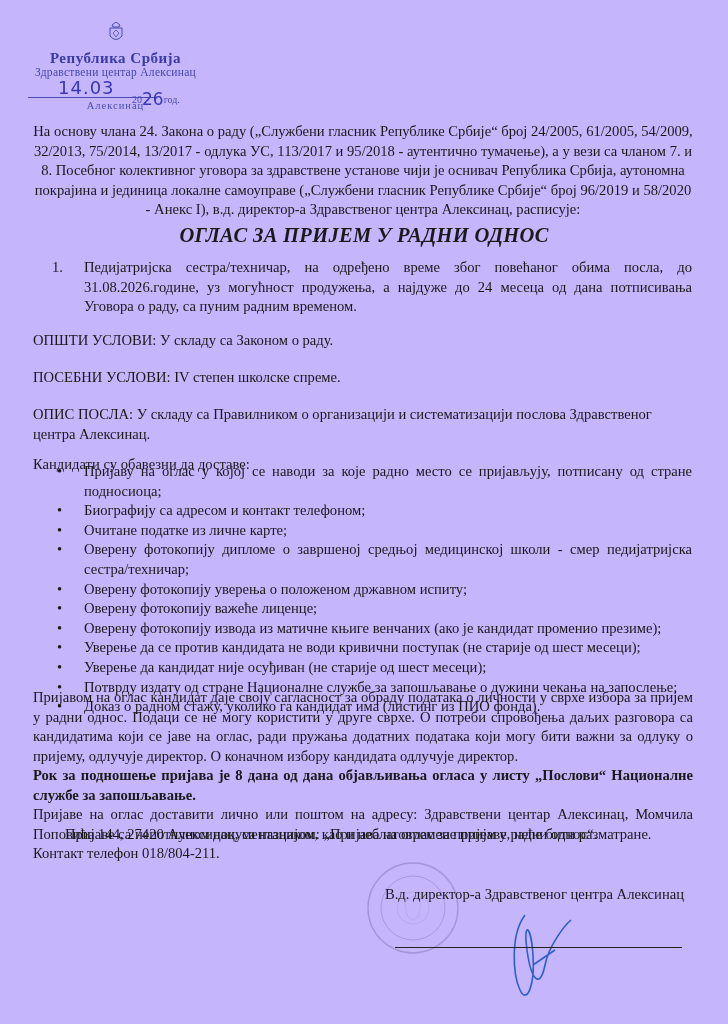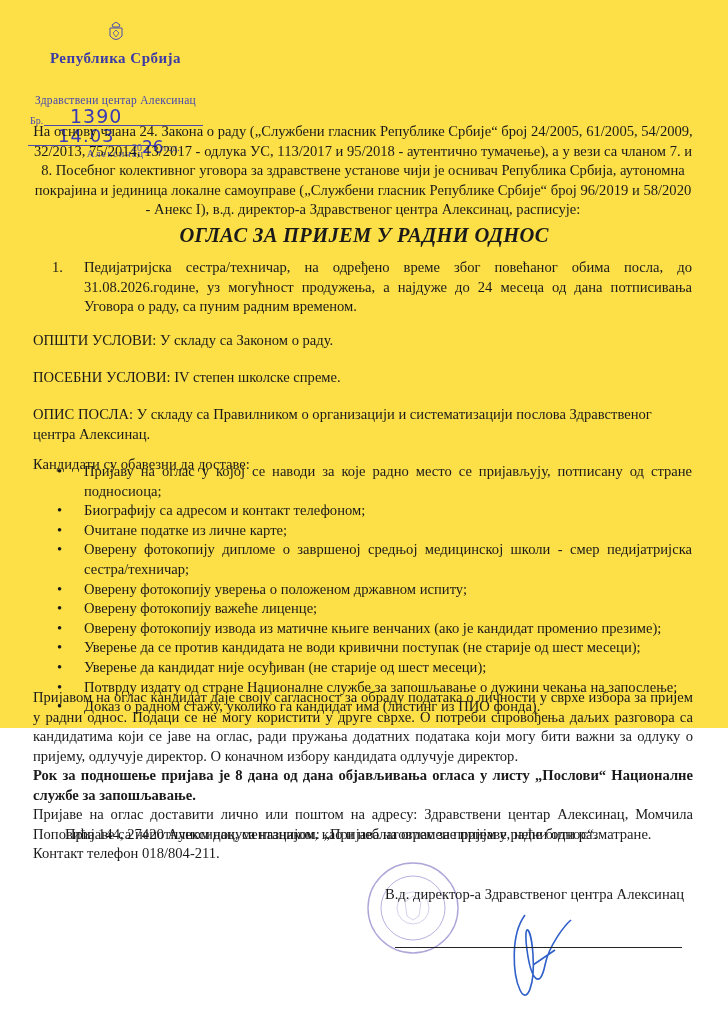--- a/index.html
+++ b/index.html
@@ -1,26 +1,26 @@
 <!DOCTYPE html>
 <html><head>
   <meta charset="utf-8">
   <style>
     html, body { margin: 0; padding: 0; background: #ffffff; }
     body {
       width: 728px; height: 1024px; position: relative; overflow: hidden;
       font-family: "Liberation Serif", serif; color: #1a1a1a;
     }
-    .page { position: absolute; left: 0; top: 0; width: 728px; height: 728px; background: #fde047; }
+    .page { position: absolute; left: 0; top: 0; width: 728px; height: 1024px; background: #c4b5fd; }
 
     
     .stamp { position: absolute; left: 28px; top: 22px; width: 175px; text-align: center; color: #3a3aa8; }
     .coat { width: 18px; height: 22px; margin: 0 auto; }
     .stamp .republic { font-size: 15px; font-weight: bold; letter-spacing: 0.5px; line-height: 16px; margin-top: 2px; color: #3b3aa6; }
-    .stamp .center { font-size: 11.5px; line-height: 13px; color: #4646b0; letter-spacing: 0.3px; margin-top: 28px; }
+    .stamp .center { font-size: 11.5px; line-height: 13px; color: #4646b0; letter-spacing: 0.3px; }
     .stamp .row { position: relative; height: 20px; text-align: left; font-size: 10px; }
     .stamp .br-label { position: absolute; left: 2px; top: 8px; color: #4a4ab0; }
     .stamp .line { position: absolute; left: 16px; right: 0; top: 18px; border-bottom: 1px solid #4a4ab0; }
     .stamp .handnum { position: absolute; left: 42px; top: -2px; font-family: "DejaVu Sans", sans-serif; font-size: 19px; color: #3838b8; letter-spacing: 1px; }
     .stamp .row2 .line { left: 0; right: 46px; }
     .stamp .handdate { position: absolute; left: 30px; top: -2px; font-family: "DejaVu Sans", sans-serif; font-size: 18px; color: #3838b8; letter-spacing: 1px; }
     .stamp .year { position: absolute; left: 104px; top: 8px; font-size: 10px; color: #4a4ab0; text-align: center; }
     .stamp .year b { font-family: "DejaVu Sans", sans-serif; font-size: 17px; font-weight: normal; color: #3838b8; position: relative; top: 2px; }
     .stamp .city { font-size: 10.5px; line-height: 11px; letter-spacing: 1px; color: #4a4ab0; margin-top: 1px; }
 
@@ -59,25 +59,20 @@
 <div class="page">
 
   <div class="stamp">
     <svg class="coat" viewBox="0 0 18 22">
       <path d="M5 3 L9 0 L13 3 L12 5 L6 5 Z" fill="none" stroke="#4a4ab0" stroke-width="1"></path>
       <path d="M3 6 H15 V14 Q9 21 3 14 Z" fill="none" stroke="#4a4ab0" stroke-width="1"></path>
       <path d="M9 8 L6 11 L9 15 L12 11 Z" fill="none" stroke="#4a4ab0" stroke-width="0.8"></path>
     </svg>
     <div class="republic">Република Србија</div>
     <div class="center">Здравствени центар Алексинац</div>
-    <div class="row">
-      <span class="br-label">Бр.</span>
-      <span class="line"></span>
-      <span class="handnum">1390</span>
-    </div>
     <div class="row row2">
       <span class="line"></span>
       <span class="handdate">14.03</span>
       <span class="year"><span>20</span><b>26</b><span>год.</span></span>
     </div>
     <div class="city">Алексинац</div>
   </div>
 
   <div class="text intro">На основу члана 24. Закона о раду („Службени гласник Републике Србије“ број 24/2005, 61/2005, 54/2009, 32/2013, 75/2014, 13/2017 - одлука УС, 113/2017 и 95/2018 - аутентично тумачење), а у вези са чланом 7. и 8. Посебног колективног уговора за здравствене установе чији је оснивач Република Србија, аутономна покрајина и јединица локалне самоуправе („Службени гласник Републике Србије“ број 96/2019 и 58/2020 - Анекс I), в.д. директор-а Здравственог центра Алексинац, расписује:</div>
 

